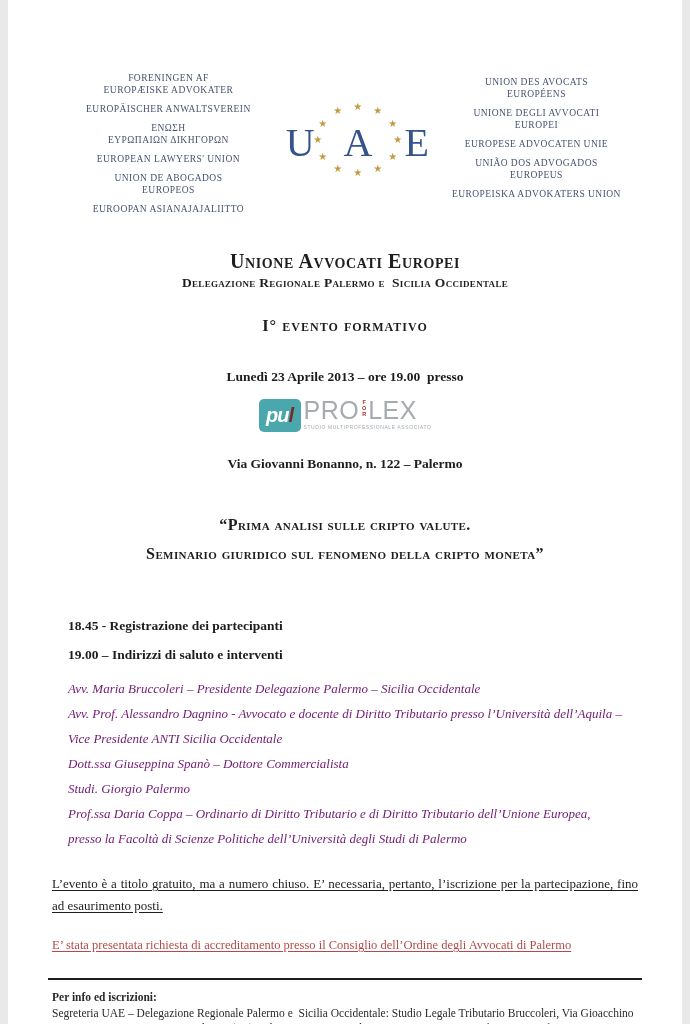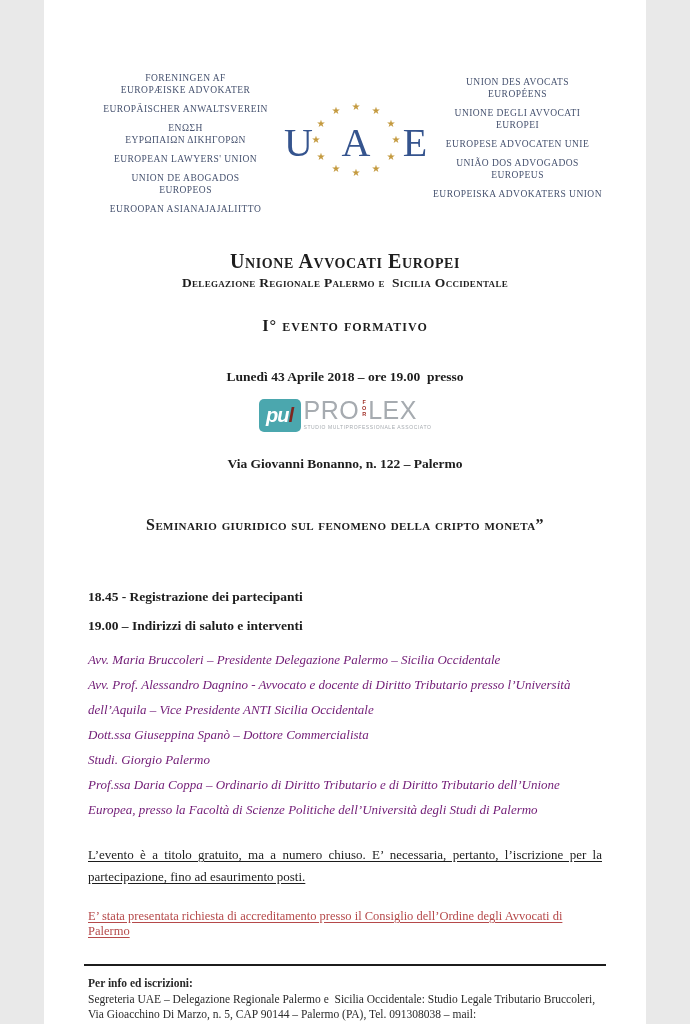--- a/index.html
+++ b/index.html
@@ -1,17 +1,17 @@
 <!DOCTYPE html>
 <html><head>
 <meta charset="utf-8">
 <style>
   html,body{margin:0;padding:0;background:#e9e9e9;}
   .page{
-    width:602px;height:1024px;background:#ffffff;margin:0 auto;
+    width:674px;height:1024px;background:#ffffff;margin:0 auto;
     font-family:"Liberation Serif",serif;color:#1d1d1d;
     position:relative;box-sizing:border-box;overflow:hidden;
   }
   
   .header{display:flex;justify-content:space-between;align-items:flex-start;padding:72px 42px 0 46px;}
   .org-col{width:232px;}
   .org-col.right{width:210px;padding-top:4px;}
   .org-item{
     font-size:9.5px;line-height:12px;letter-spacing:.45px;color:#46526f;
     text-align:center;margin-bottom:7px;white-space:pre-line;font-weight:400;
@@ -55,21 +55,21 @@
     writing-mode:vertical-rl;text-orientation:upright;
     font-size:5.5px;font-weight:bold;color:#a03028;letter-spacing:0;
     margin:2px 1px 0 1px;line-height:7px;height:22px;
   }
   .prolex-tagline{font-size:5px;color:#a6abb0;letter-spacing:.6px;margin-top:1px;}
   .venue-line{text-align:center;font-weight:bold;font-size:13.5px;margin-top:15px;}
   
   .seminar{margin-top:38px;text-align:center;}
   .seminar-line{font-variant:small-caps;font-weight:bold;font-size:16px;letter-spacing:.4px;line-height:29px;}
   
-  .schedule{padding:0 44px;margin-top:50px;}
+  .schedule{padding:0 60px;margin-top:50px;}
   .sched-item{font-weight:bold;font-size:13.5px;margin:0 0 13px 0;}
   .speakers{margin-top:9px;}
   .speaker{font-style:italic;font-size:13px;color:#701a75;line-height:25px;margin:0;}
   
   .notes{padding:0 44px;}
   .note-black{font-size:13px;line-height:22px;text-decoration:underline;text-underline-offset:2px;text-align:justify;margin:22px 0 0 0;}
   .note-red{font-size:12.5px;color:#b5494a;text-decoration:underline;text-underline-offset:2px;margin:21px 0 0 0;}
   
   .divider{border:none;border-top:2px solid #1c1c1c;margin:25px 40px 0 40px;}
   .footer{padding:10px 44px 0 44px;font-size:11.5px;line-height:15.5px;color:#2a2a2a;}
@@ -121,40 +121,41 @@
       <div class="org-item">EUROPESE ADVOCATEN UNIE</div>
       <div class="org-item">UNIÃO DOS ADVOGADOS
 EUROPEUS</div>
       <div class="org-item">EUROPEISKA ADVOKATERS UNION</div>
     </div>
   </div>
 
   <div class="org-title">Unione Avvocati Europei</div>
   <div class="org-subtitle">Delegazione Regionale Palermo e  Sicilia Occidentale</div>
   <div class="event-label">I° evento formativo</div>
-  <div class="date-line">Lunedì 43 Aprile 2018 – ore 19.00  presso</div>
+  <div class="date-line">Lunedì 23 Aprile 2013 – ore 19.00  presso</div>
 
   <div class="prolex">
     <div class="prolex-mark">
       <span class="m-white">pu</span>
         <span class="m-red">l</span>
     </div>
     <div class="prolex-right">
       <div class="prolex-row">
         <span class="prolex-word">PRO</span>
         <span class="prolex-for">FOR</span>
         <span class="prolex-word">LEX</span>
       </div>
       <div class="prolex-tagline">STUDIO MULTIPROFESSIONALE ASSOCIATO</div>
     </div>
   </div>
 
   <div class="venue-line">Via Giovanni Bonanno, n. 122 – Palermo</div>
 
   <div class="seminar">
+    <div class="seminar-line">“Prima analisi sulle cripto valute.</div>
     <div class="seminar-line">Seminario giuridico sul fenomeno della cripto moneta”</div>
   </div>
 
   <div class="schedule">
     <p class="sched-item">18.45 - Registrazione dei partecipanti</p>
     <p class="sched-item">19.00 – Indirizzi di saluto e interventi</p>
     <div class="speakers">
       <p class="speaker">Avv. Maria Bruccoleri – Presidente Delegazione Palermo – Sicilia Occidentale</p>
       <p class="speaker">Avv. Prof. Alessandro Dagnino -  Avvocato e docente di Diritto Tributario presso l’Università dell’Aquila – Vice Presidente ANTI Sicilia Occidentale</p>
       <p class="speaker">Dott.ssa Giuseppina Spanò – Dottore Commercialista</p>

